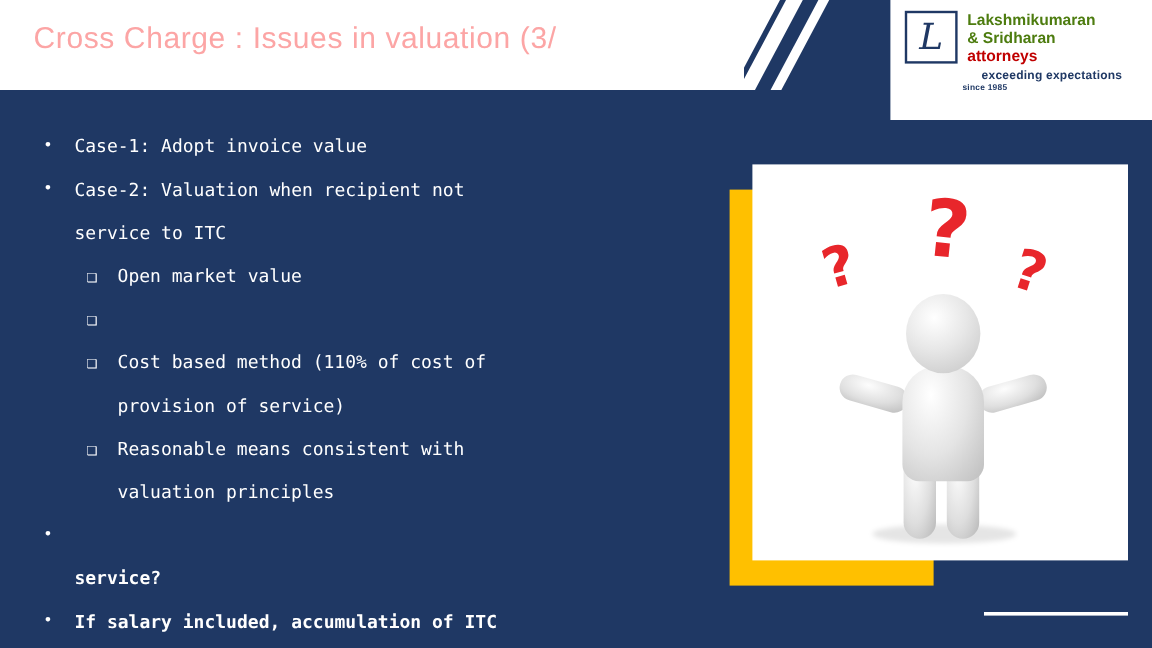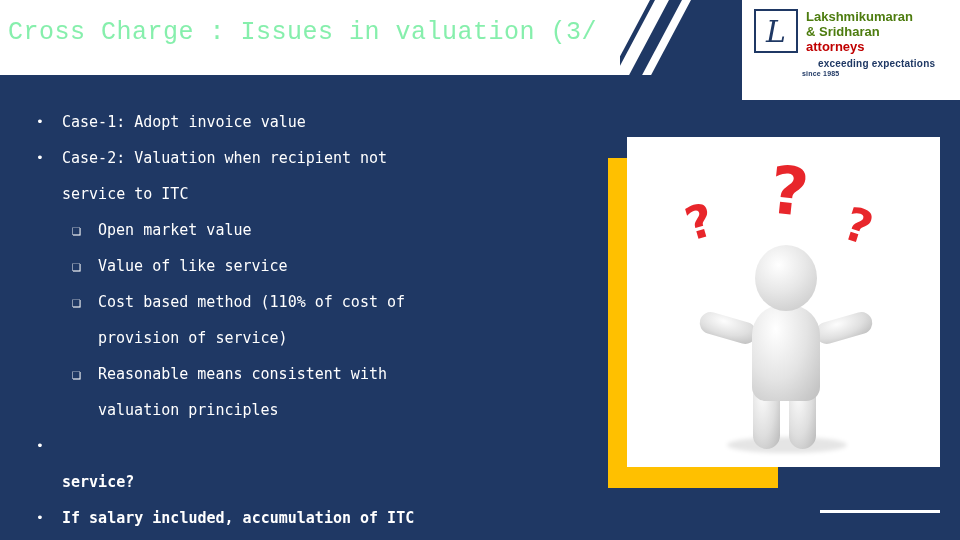--- a/index.html
+++ b/index.html
@@ -55,28 +55,28 @@
     left: 682px;
     top: 0;
     width: 9px;
     height: 75px;
     background: #FFFFFF;
     transform: skewX(-28deg);
     transform-origin: top left;
   }
   .slide-title {
     position: absolute;
-    left: 8px;
+    left: 28px;
     top: 18px;
     width: 680px;
     font-size: 25px;
     letter-spacing: 0.5px;
-    color: #86efac;
+    color: #fca5a5;
     white-space: nowrap;
-    font-family: Liberation Mono, monospace;
+    font-family: Liberation Sans, sans-serif;
   }
 
   
   .logo-box {
     position: absolute;
     right: 0;
     top: 0;
     width: 218px;
     height: 100px;
     background: #FFFFFF;
@@ -300,21 +300,20 @@
     </div>
     <div class="line cont1">
       <span class="txt">service to ITC</span>
     </div>
     <div class="line lvl2">
       <span class="marker">❏</span>
       <span class="txt">Open market value</span>
     </div>
     <div class="line lvl2">
       <span class="marker">❏</span>
-      <span class="txt">Value of like service</span>
     </div>
     <div class="line lvl2">
       <span class="marker">❏</span>
       <span class="txt">Cost based method (110% of cost of</span>
     </div>
     <div class="line cont2">
       <span class="txt">provision of service)</span>
     </div>
     <div class="line lvl2">
       <span class="marker">❏</span>

